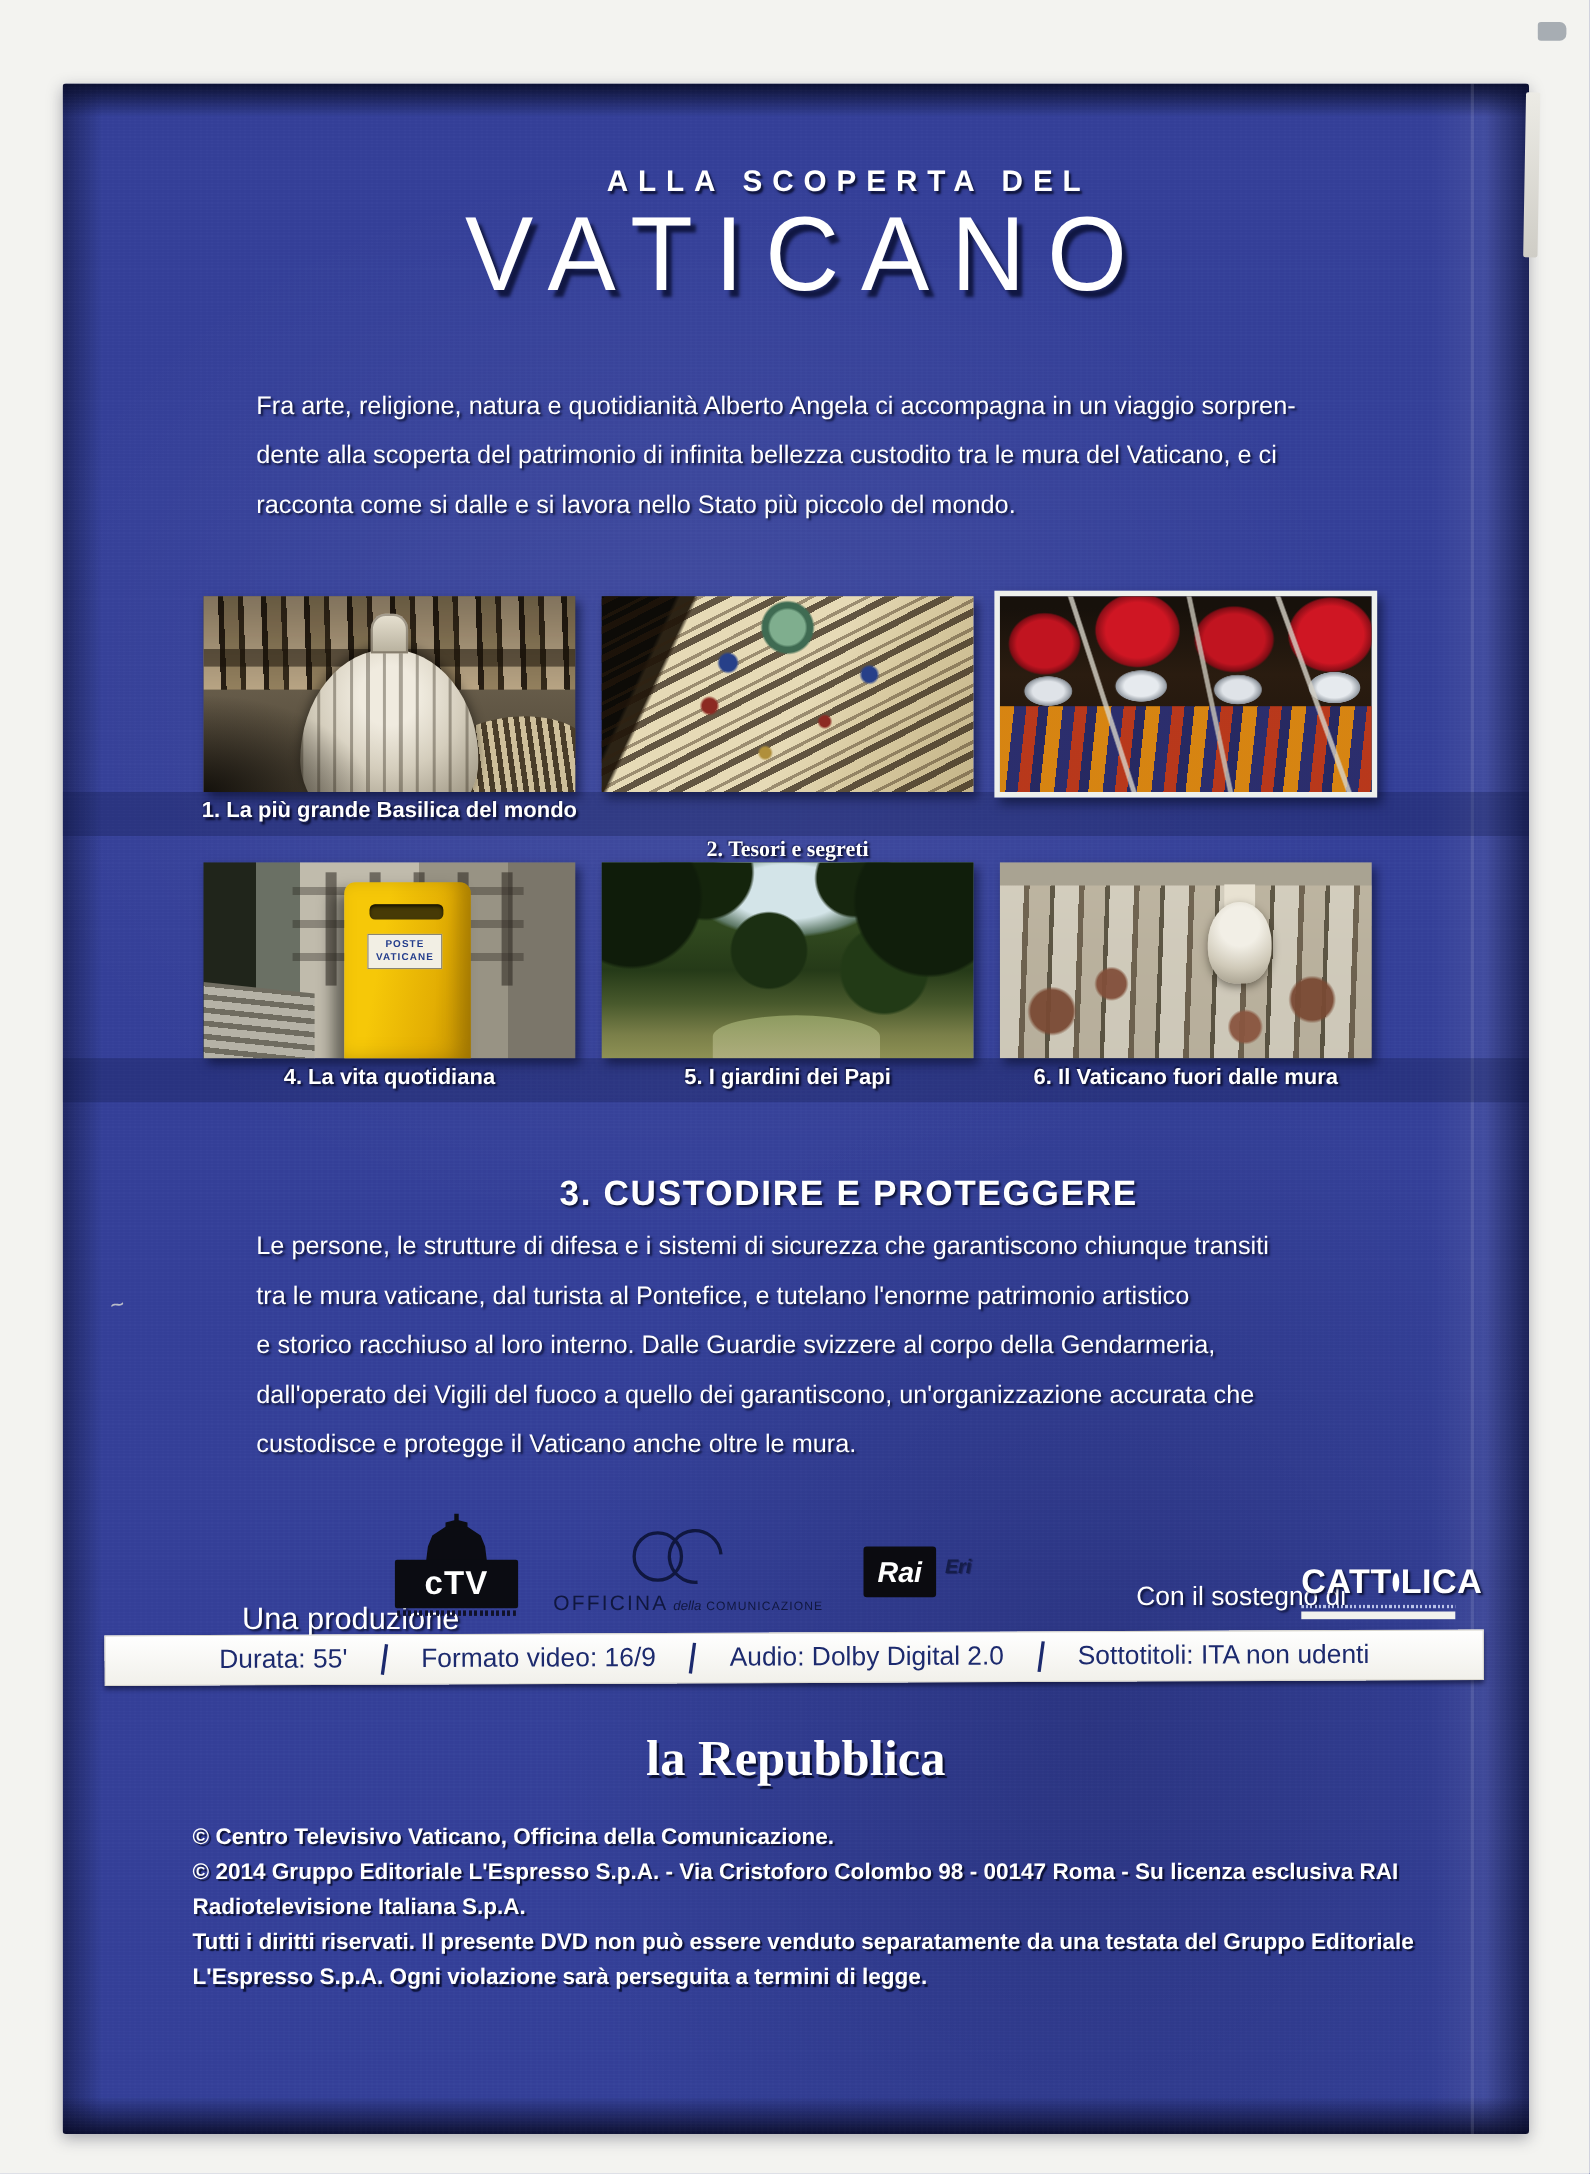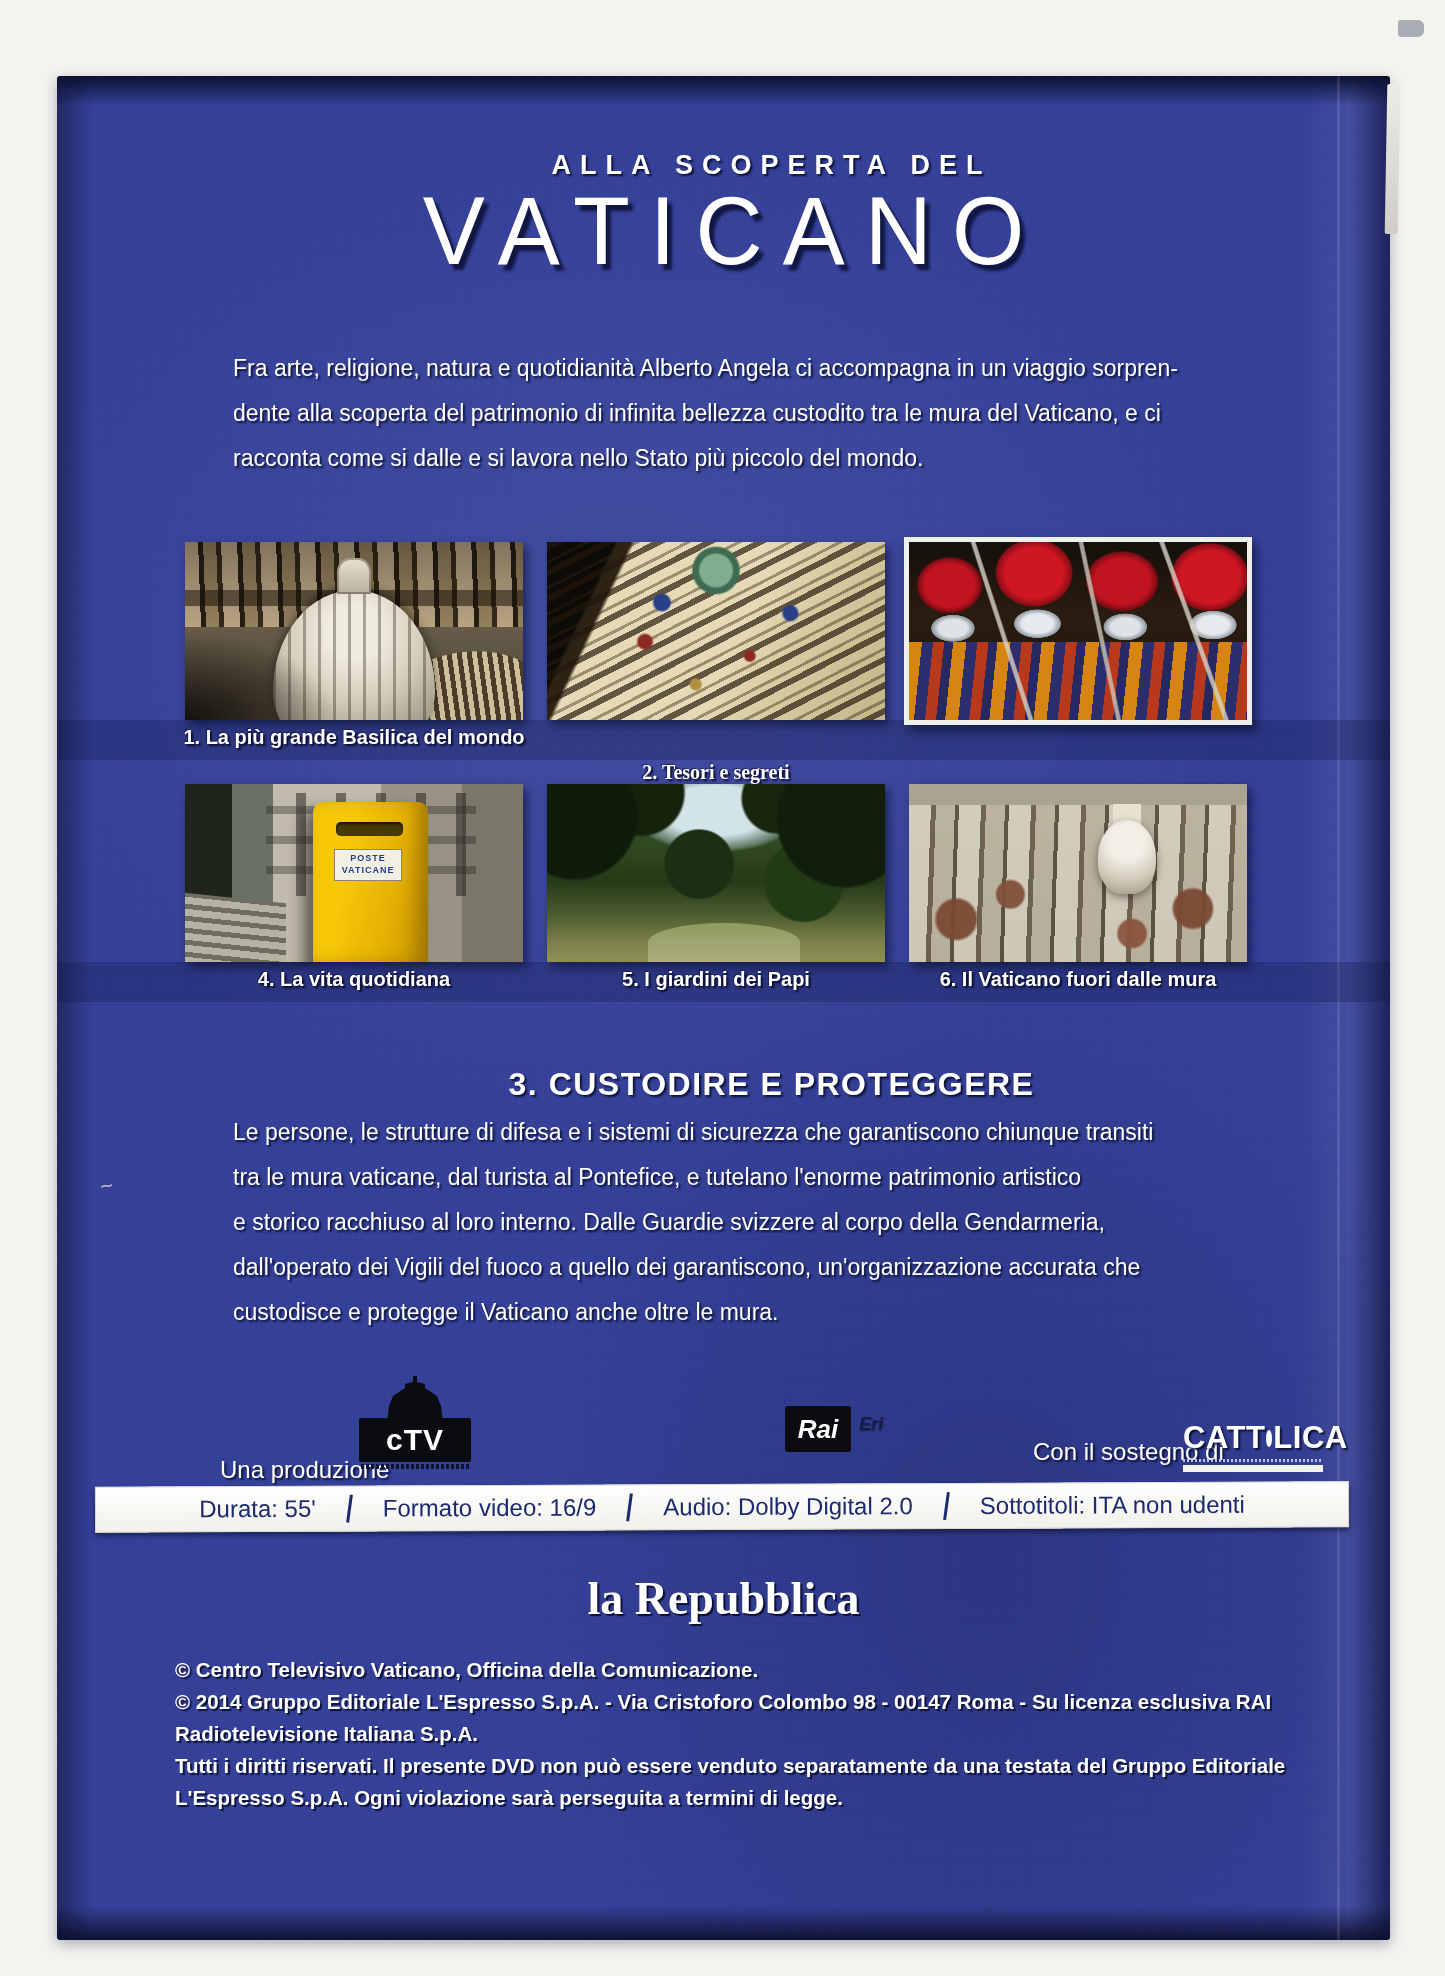--- a/index.html
+++ b/index.html
@@ -134,21 +134,21 @@
      box-shadow:0 3px 8px rgba(30,25,15,.5);}
   .t6-tower{position:absolute;left:60.5%;top:11%;width:8%;height:13%;background:#e8e2d2;}
 
   
   #featured-heading{position:absolute;top:990px;left:0;width:100%;text-align:center;
      font-size:32px;font-weight:bold;letter-spacing:1.5px;}
   #description{top:1034px;}
 
   
   #production{position:absolute;left:0;top:1300px;width:100%;height:120px;}
-  #prod-label{position:absolute;left:115px;top:80px;font-size:24px;text-align:right;}
+  #prod-label{position:absolute;left:115px;top:80px;font-size:28px;text-align:right;}
   #ctv{position:absolute;left:296px;top:0;width:124px;height:104px;}
   .ctv-dome{position:absolute;left:28px;top:0;width:68px;height:46px;}
   .ctv-box{position:absolute;left:6px;top:42px;width:112px;height:44px;background:#0b0c12;
      display:flex;align-items:center;justify-content:center;border-radius:2px;}
   .ctv-text{color:#fff;font-size:30px;font-weight:bold;letter-spacing:1px;}
   .ctv-sub{position:absolute;left:8px;top:88px;width:108px;height:5px;
      background:repeating-linear-gradient(90deg,#10122a 0 3px, rgba(0,0,0,0) 3px 5px);}
   #oc{position:absolute;left:446px;top:14px;width:236px;height:86px;color:#10173f;}
   .oc-rings{position:absolute;left:72px;top:0;height:50px;}
   .oc-ring{display:inline-block;border:3px solid #10173f;border-radius:50%;vertical-align:middle;}
@@ -283,20 +283,30 @@
       <div id="ctv">
         <svg class="ctv-dome" viewBox="0 0 68 46">
           <path d="M32 0 L36 0 L36 6 L44 8 L44 12 L56 20 L60 30 L62 46 L6 46 L8 30 L12 20 L24 12 L24 8 L32 6 Z" fill="#0b0c12"></path>
         </svg>
         <div class="ctv-box">
           <span class="ctv-text">cTV</span>
         </div>
         <div class="ctv-sub"></div>
       </div>
 
+      <div id="oc">
+        <div class="oc-rings">
+          <span class="oc-ring o"></span><span class="oc-ring c"></span>
+        </div>
+        <div class="oc-words">
+          <span class="oc-main">OFFICINA</span>
+          <span class="oc-mid">della</span>
+          <span class="oc-sub">COMUNICAZIONE</span>
+        </div>
+      </div>
 
       <div id="raieri">
         <div class="rai-box">
           <span class="rai-text">Rai</span>
         </div>
         <span class="eri-text">Eri</span>
       </div>
 
       <div id="support-label" class="whitetxt">Con il sostegno di</div>
 

